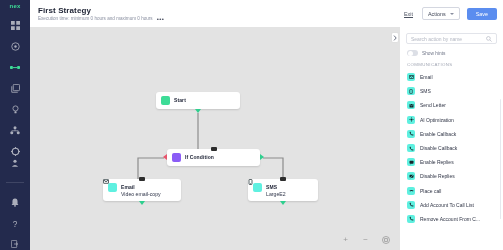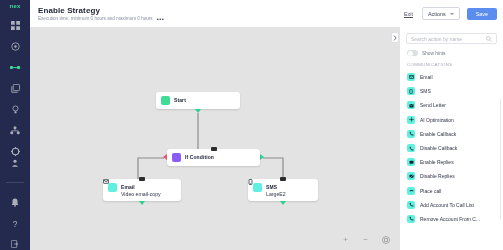--- a/index.html
+++ b/index.html
@@ -246,21 +246,21 @@
           <path d="M4.5 6 L9.8 6 M8 4.2 L10 6 L8 7.8" stroke="#fff" stroke-width="1.1" fill="none"></path>
         </svg>
       </div>
     </div>
   </div>
 
   <div class="main">
 
     <div class="header">
       <div class="hd-left">
-        <div class="hd-title">Enable Strategy</div>
+        <div class="hd-title">First Strategy</div>
         <div class="hd-sub-row">
           <div class="hd-sub">Execution time: minimum 0 hours and maximum 0 hours</div>
           <div class="hd-dots">•••</div>
         </div>
       </div>
       <div class="hd-right">
         <button class="btn-exit">Exit</button>
         <button class="btn-actions">
           <span>Actions</span>
           <span class="caret"></span>

